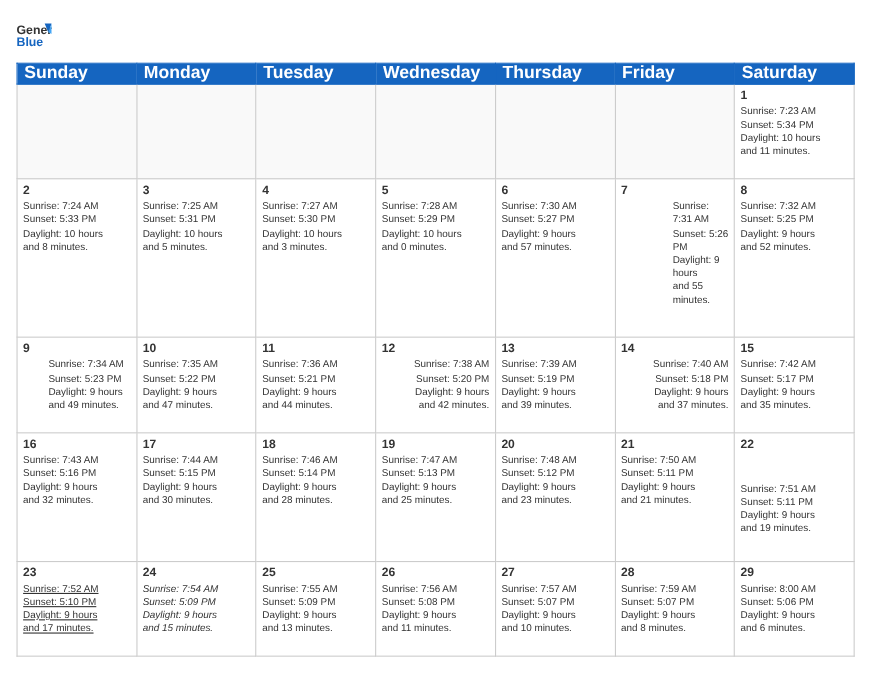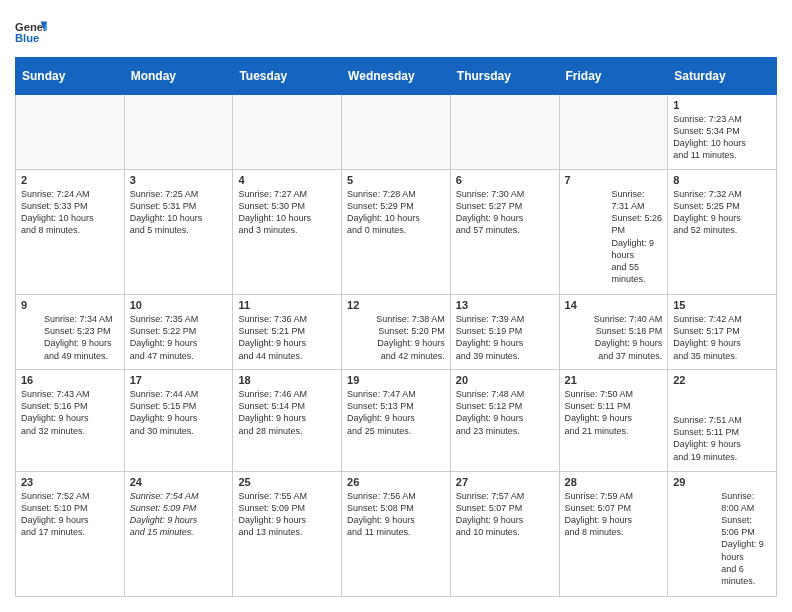--- a/index.html
+++ b/index.html
@@ -48,22 +48,22 @@
       flex: 1;
       border: 1px solid #ccc;
       border-collapse: collapse;
       width: 100%;
       table-layout: fixed;
     }
     .calendar th {
       background: #1565c0;
       color: #fff;
       text-align: left;
-      padding: 11px 6px;
-      font-size: 12px;
+      padding: 0 6px;
+      font-size: 16px;
       font-weight: bold;
       border: 1px solid #1565c0;
     }
     .calendar td {
       border: 1px solid #ccc;
       vertical-align: top;
       padding: 4px 5px;
       font-size: 9.5px;
       color: #333;
       height: 72px;
@@ -279,21 +279,21 @@
             <span class="day-num">22</span>
             <div class="day-info" style="white-space: pre-line; margin-top: 28px;">Sunrise: 7:51 AM
 Sunset: 5:11 PM
 Daylight: 9 hours
 and 19 minutes.</div>
           </td>
         </tr>
         <tr>
           <td>
             <span class="day-num">23</span>
-            <div class="day-info" style="white-space: pre-line;">Sunrise: 7:52 AM
+            <div class="day-info" style="white-space: pre-line; text-decoration: underline;">Sunrise: 7:52 AM
 Sunset: 5:10 PM
 Daylight: 9 hours
 and 17 minutes.</div>
           </td>
           <td>
             <span class="day-num">24</span>
             <div class="day-info" style="white-space: pre-line; font-style: italic;">Sunrise: 7:54 AM
 Sunset: 5:09 PM
 Daylight: 9 hours
 and 15 minutes.</div>
@@ -321,21 +321,21 @@
           </td>
           <td>
             <span class="day-num">28</span>
             <div class="day-info" style="white-space: pre-line;">Sunrise: 7:59 AM
 Sunset: 5:07 PM
 Daylight: 9 hours
 and 8 minutes.</div>
           </td>
           <td>
             <span class="day-num">29</span>
-            <div class="day-info" style="white-space: pre-line; margin-left: 48px;">Sunrise: 8:00 AM
+            <div class="day-info" style="white-space: pre-line;">Sunrise: 8:00 AM
 Sunset: 5:06 PM
 Daylight: 9 hours
 and 6 minutes.</div>
           </td>
         </tr>
       </tbody>
   </table>
 </div>
 
 </body></html>

